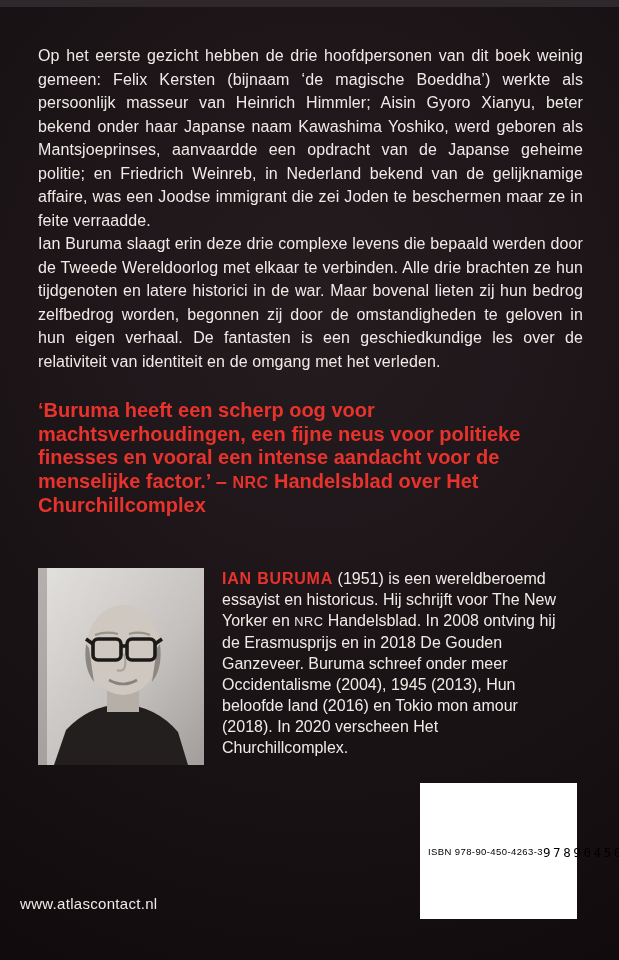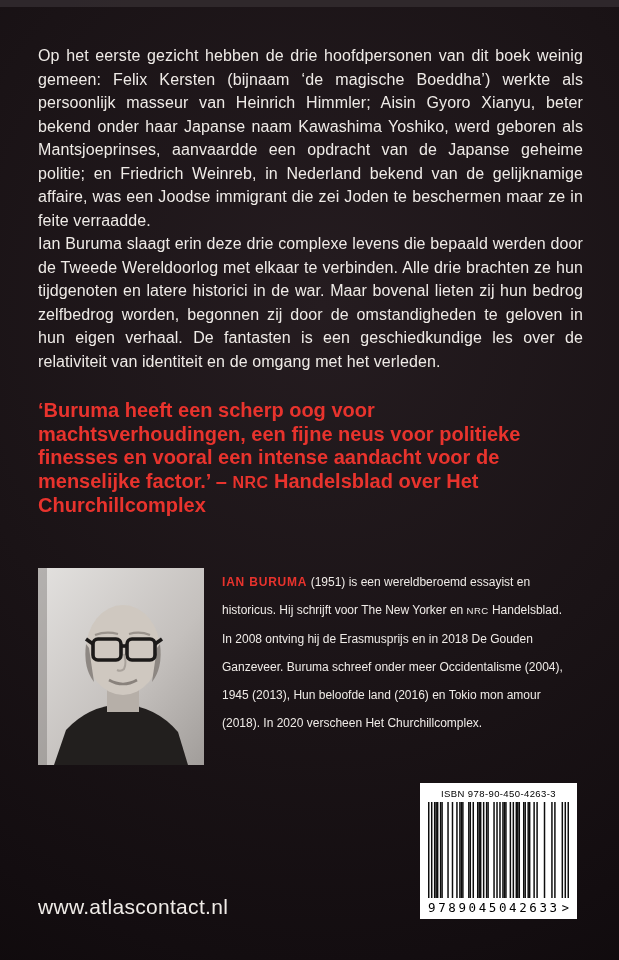--- a/index.html
+++ b/index.html
@@ -38,31 +38,31 @@
   .quote-1{ top:399px; }
   .quote-2{ top:482px; }
   .photo{
     position:absolute; left:38px; top:568px;
     width:166px; height:197px; overflow:hidden;
     background:#c9c5c2;
   }
   .photo svg{ display:block; width:100%; height:100%; }
   .bio{
     position:absolute; left:222px; right:54px; top:568px;
-    font-size:12px; line-height:28px;
+    font-size:16px; line-height:21px;
   }
   .url{
-    position:absolute; left:38px; top:895px;
-    font-size:21px; letter-spacing:.3px;
+    position:absolute; left:20px; top:895px;
+    font-size:15px; letter-spacing:.3px;
   }
   .barcode-box{
     position:absolute; left:420px; top:783px;
     width:157px; height:136px;
     background:var(--barcode-bg); color:#000;
-    display:flex; flex-direction:column; align-items:center;
+    display:flex; align-items:center;
     padding:5px 8px 4px;
   }
   .isbn-label{
     font-size:9.5px; letter-spacing:.4px; white-space:nowrap;
     font-family:"Liberation Sans","DejaVu Sans",sans-serif;
   }
   .bars{ width:100%; flex:1 1 auto; margin-top:3px; }
   .bars rect{ fill:#0d0d0d; }
   .barcode-number{
     width:100%; display:flex; align-items:center; justify-content:space-between;

